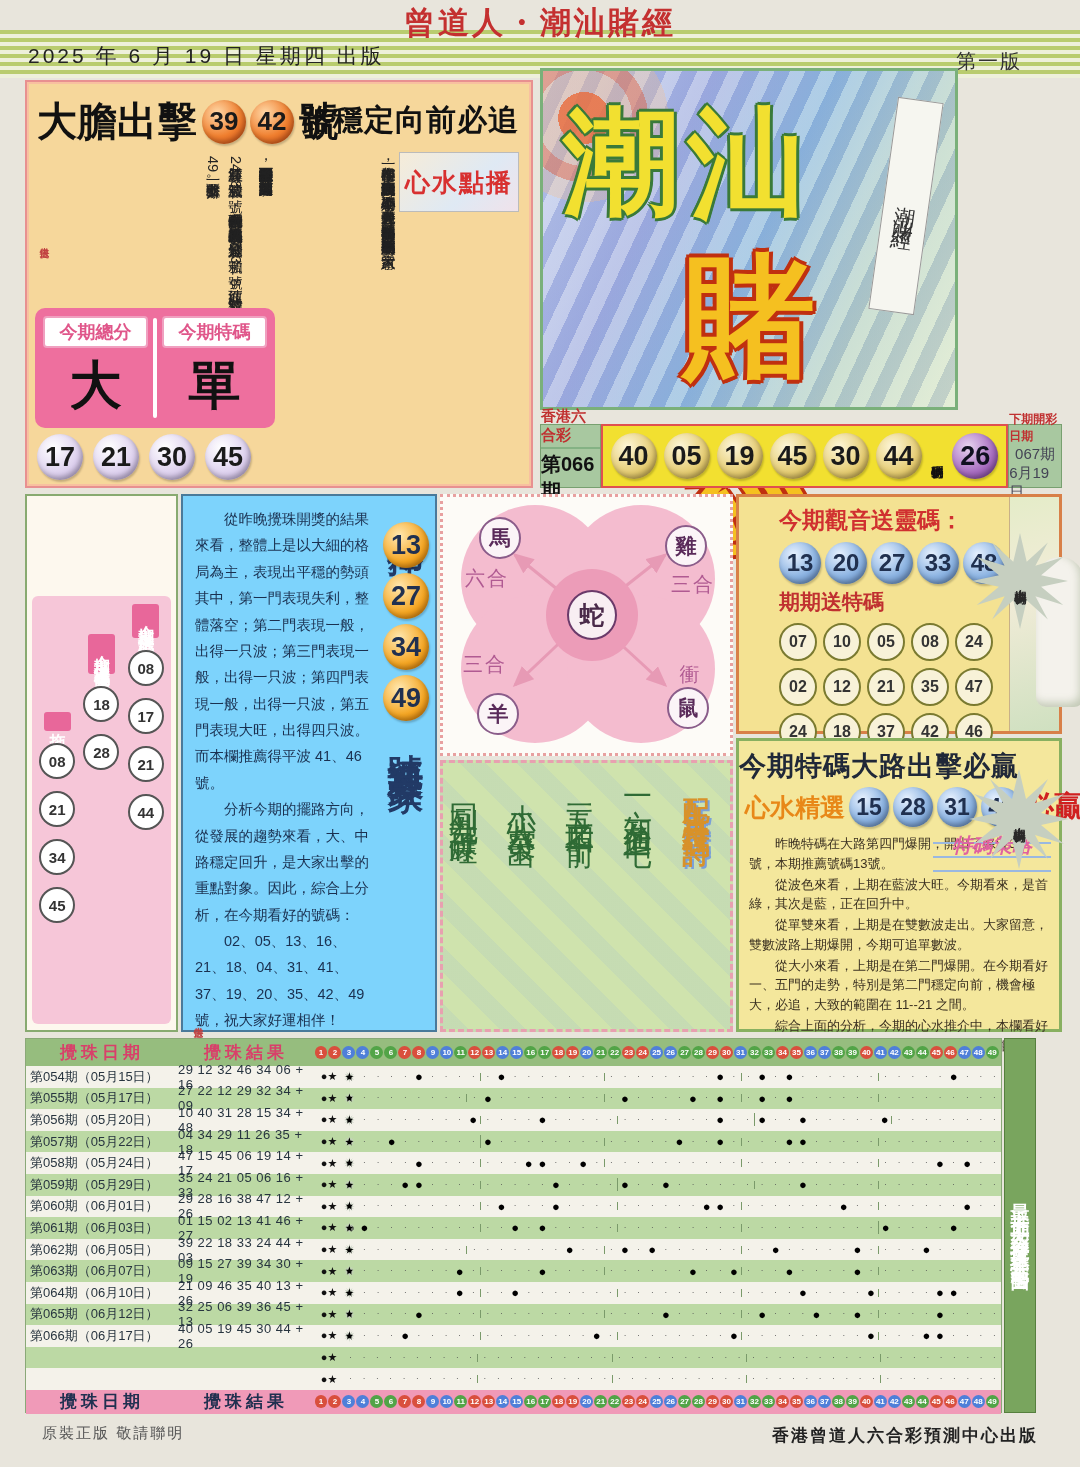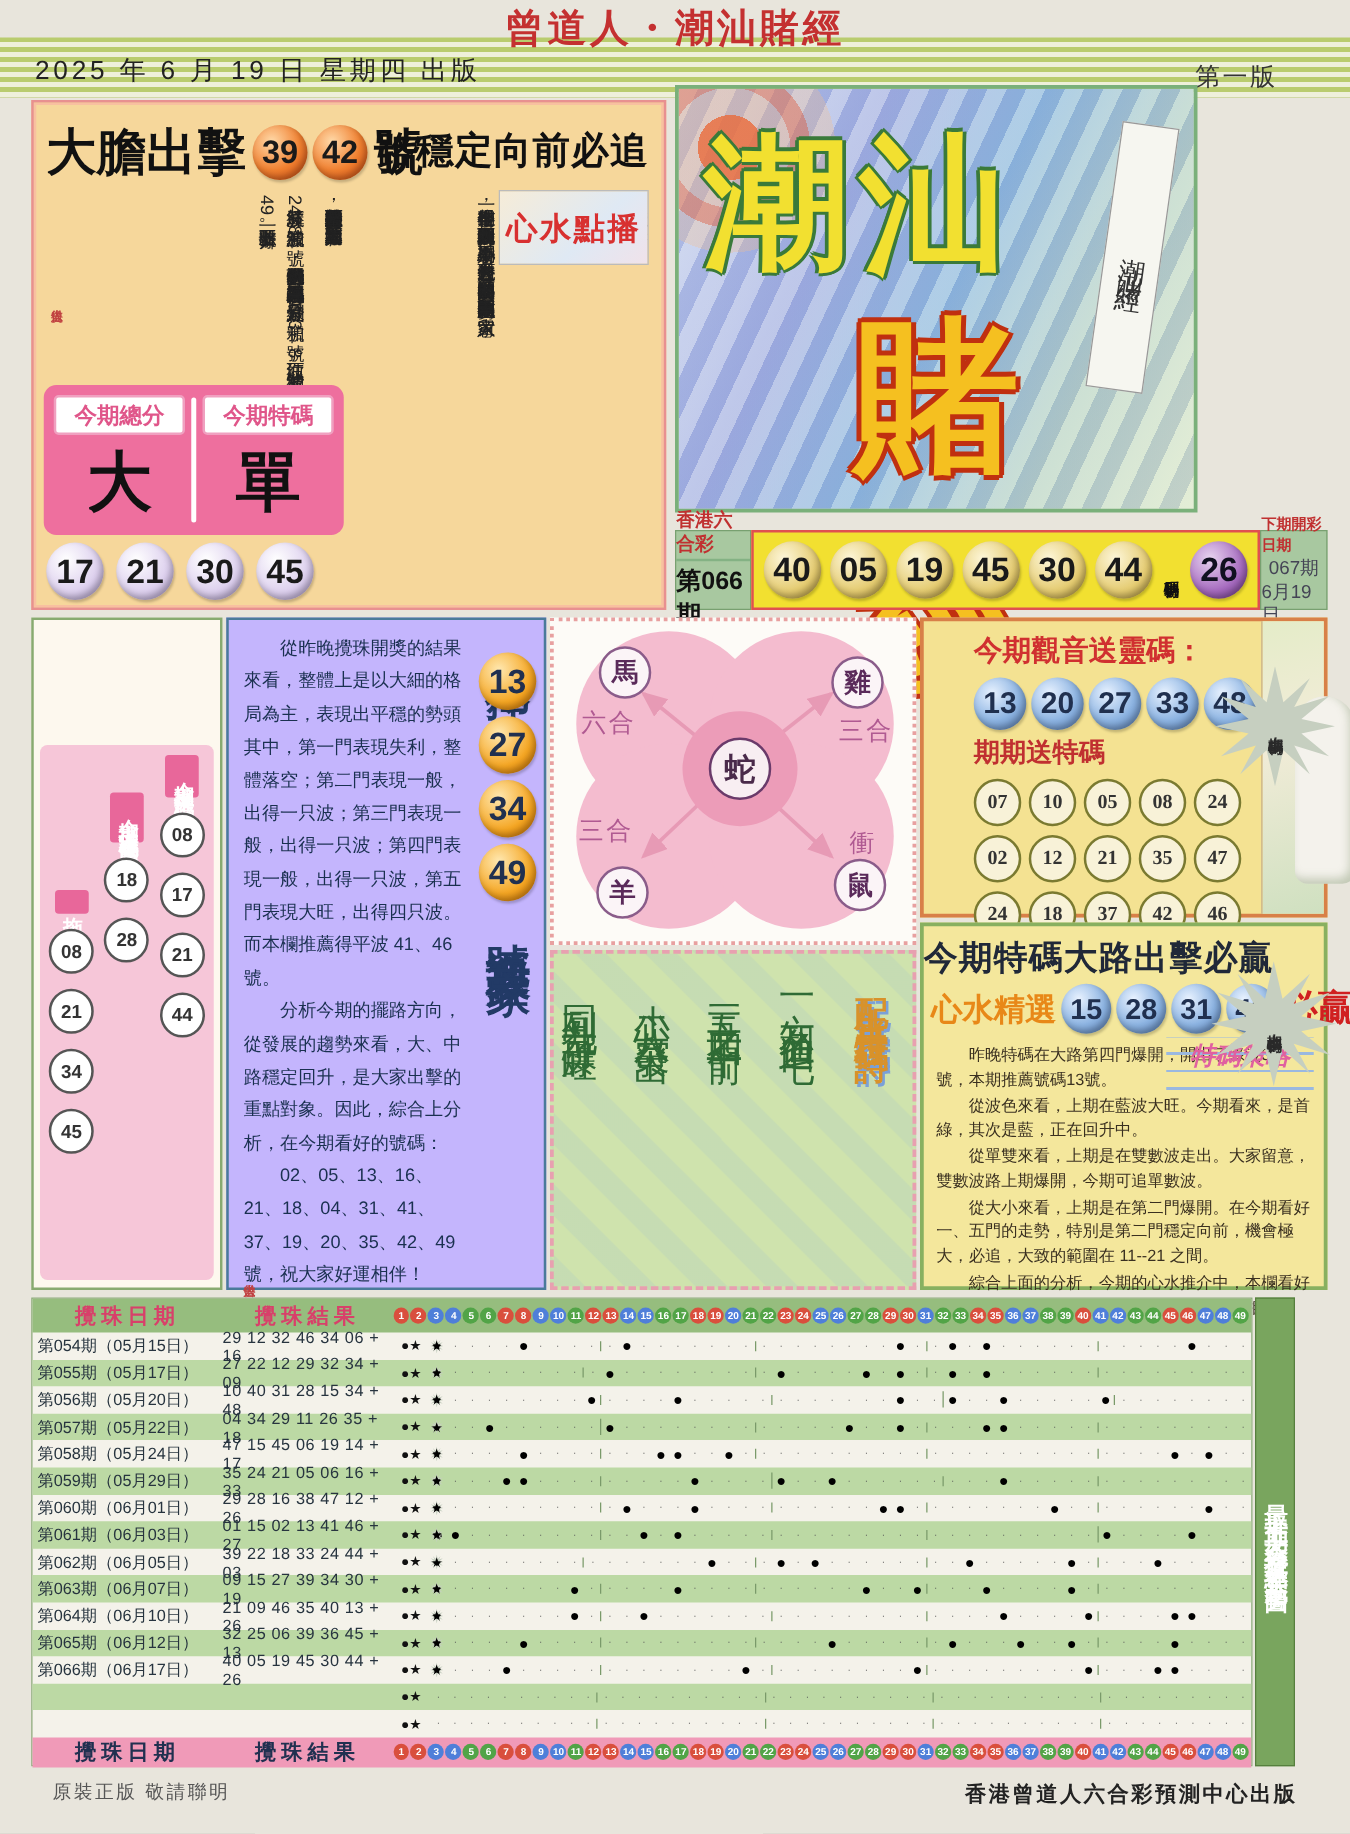--- a/index.html
+++ b/index.html
@@ -93,21 +93,21 @@
   .door-body{position:absolute;left:5px;top:100px;right:5px;bottom:6px;background:#f6c6d8;
     border-radius:6px;padding:8px 3px;display:flex;justify-content:space-around;box-sizing:border-box;}
   .door-col{display:flex;flex-direction:column;align-items:center;gap:12px;}
   .door-lab{writing-mode:vertical-rl;background:#e8679a;color:#fff;font-size:16px;font-weight:bold;
     padding:8px 3px;border-radius:3px;letter-spacing:3px;}
   .door-col-0 .door-lab{margin-top:108px;}
   .door-col-1 .door-lab{margin-top:30px;}
   .circ{width:32px;height:32px;border:2px solid #555;border-radius:50%;background:#fff;display:flex;
     align-items:center;justify-content:center;font-size:15px;font-weight:bold;color:#333;flex:none;}
   
-  .blk-ana{left:181px;top:494px;width:256px;height:538px;background:#c4b5fd;border:2px solid #4a7a9a;
+  .blk-ana{left:181px;top:494px;width:256px;height:538px;background:#7dd3fc;border:2px solid #4a7a9a;
     display:flex;}
   .ana-text{flex:1;padding:10px 6px 8px 12px;font-size:14.5px;color:#1a3050;line-height:1.82;}
   .ana-text p{text-indent:2em;margin:0;}
   .ana-side{width:58px;display:flex;flex-direction:column;align-items:center;padding-top:6px;gap:5px;}
   .ana-vt{writing-mode:vertical-rl;font-size:36px;font-weight:bold;color:#223a66;letter-spacing:5px;
     font-family:"DejaVu Serif",serif;}
   .ana-side .ball{width:46px;height:46px;font-size:27px;color:#203050;}
   .ana-stamp{position:absolute;left:8px;bottom:10px;writing-mode:vertical-rl;color:#c04040;font-size:10px;}
   
   .blk-flower{left:440px;top:494px;width:293px;height:262px;background:#fdfbf7;border:3px dotted #e8a0a0;}
@@ -134,21 +134,21 @@
   .poem-lines{position:absolute;right:72px;top:18px;height:240px;writing-mode:vertical-rl;
     font-family:"DejaVu Serif",serif;font-size:29px;color:#2f6b35;letter-spacing:6px;}
   .poem-lines p{margin:0 0 0 18px;}
   
   .blk-gy{left:736px;top:494px;width:326px;height:240px;background:#f4e292;border:3px solid #d88048;display:flex;padding-left:32px;}
   .gy-main{flex:1;padding:8px 4px 6px 8px;}
   .gy-title{color:#d03030;font-size:23px;font-weight:bold;}
   .gy-balls{display:flex;gap:4px;margin:6px 0 4px;}
   .gy-balls .ball{width:42px;height:42px;font-size:24px;color:#20304f;}
   .gy-sub{color:#c03030;font-size:21px;font-weight:bold;margin:2px 0 2px;}
-  .gy-row{display:flex;gap:6px;margin-top:7px;font-family:Liberation Serif, serif;}
+  .gy-row{display:flex;gap:6px;margin-top:7px;}
   .circ2{width:34px;height:34px;border:2px solid #7a7a30;border-radius:50%;background:#f8f2d8;display:flex;
     align-items:center;justify-content:center;font-size:16px;font-weight:bold;color:#333;flex:none;}
   .gy-img{width:96px;position:relative;background:linear-gradient(165deg,#e4ecc8 0%,#f2ecd8 40%,#cfe0c0 100%);
     border-left:1px solid #c8b088;}
   .gy-fig{position:absolute;left:26px;top:60px;width:48px;height:150px;background:#f4f2ec;
     border-radius:24px 24px 10px 10px;box-shadow:inset -4px -4px 8px rgba(120,140,100,.4);}
   .star{position:absolute;background:#c6cfc0;display:flex;align-items:center;justify-content:center;
     clip-path:polygon(50% 0%,57% 30%,79% 10%,66% 34%,95% 25%,72% 44%,100% 50%,72% 56%,95% 75%,66% 66%,79% 90%,57% 70%,50% 100%,43% 70%,21% 90%,34% 66%,5% 75%,28% 56%,0% 50%,28% 44%,5% 25%,34% 34%,21% 10%,43% 30%);}
   .star span{writing-mode:vertical-rl;font-size:12px;font-weight:bold;color:#2a2a2a;letter-spacing:1px;}
   .gy-star{left:-38px;top:36px;width:96px;height:96px;}

